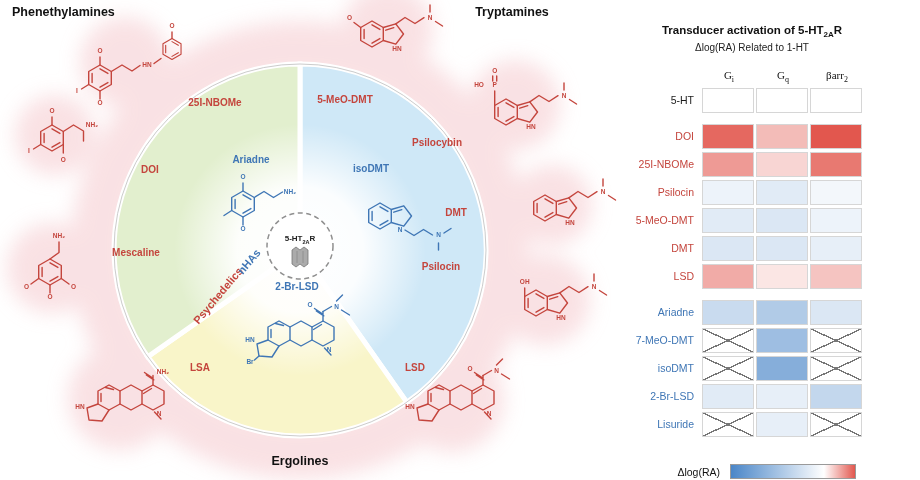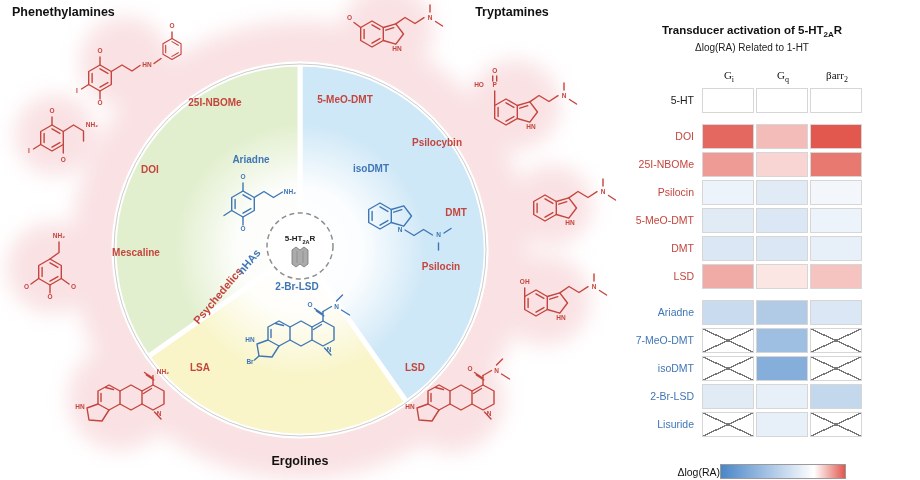--- a/index.html
+++ b/index.html
@@ -35,21 +35,21 @@
   .reference{color:#1a1a1a;}
   .psychedelic{color:#c4453d;}
   .nha{color:#3f76b5;}
   .hm-cell{width:52px;margin-right:2px;border:1px solid #d6d6d6;box-sizing:border-box;background:#fff;}
   .hm-cell.nd{background-color:#fff;background-image:
       linear-gradient(to top right, transparent calc(50% - 0.7px), #777 calc(50% - 0.7px), #777 calc(50% + 0.7px), transparent calc(50% + 0.7px)),
       linear-gradient(to bottom right, transparent calc(50% - 0.7px), #777 calc(50% - 0.7px), #777 calc(50% + 0.7px), transparent calc(50% + 0.7px));}
   .hm-gap{height:8px;}
   .cbar-wrap{position:absolute;left:0;bottom:5px;width:276px;}
   .cbar-row{display:flex;align-items:center;}
-  .cbar-label{width:112px;text-align:right;font-size:10.5px;}
+  .cbar-label{width:112px;text-align:right;padding-right:10px;font-size:10.5px;}
   .cbar-bar{width:126px;height:15px;border:1px solid #9a9a9a;box-sizing:border-box;}
   .cbar-ticks-row{display:flex;}
   .cbar-spacer{width:120px;}
   .cbar-ticks{width:138px;display:flex;justify-content:space-between;font-size:9.5px;margin-top:1px;}
 </style>
 </head>
 <body>
 
 <div class="fig">
 

